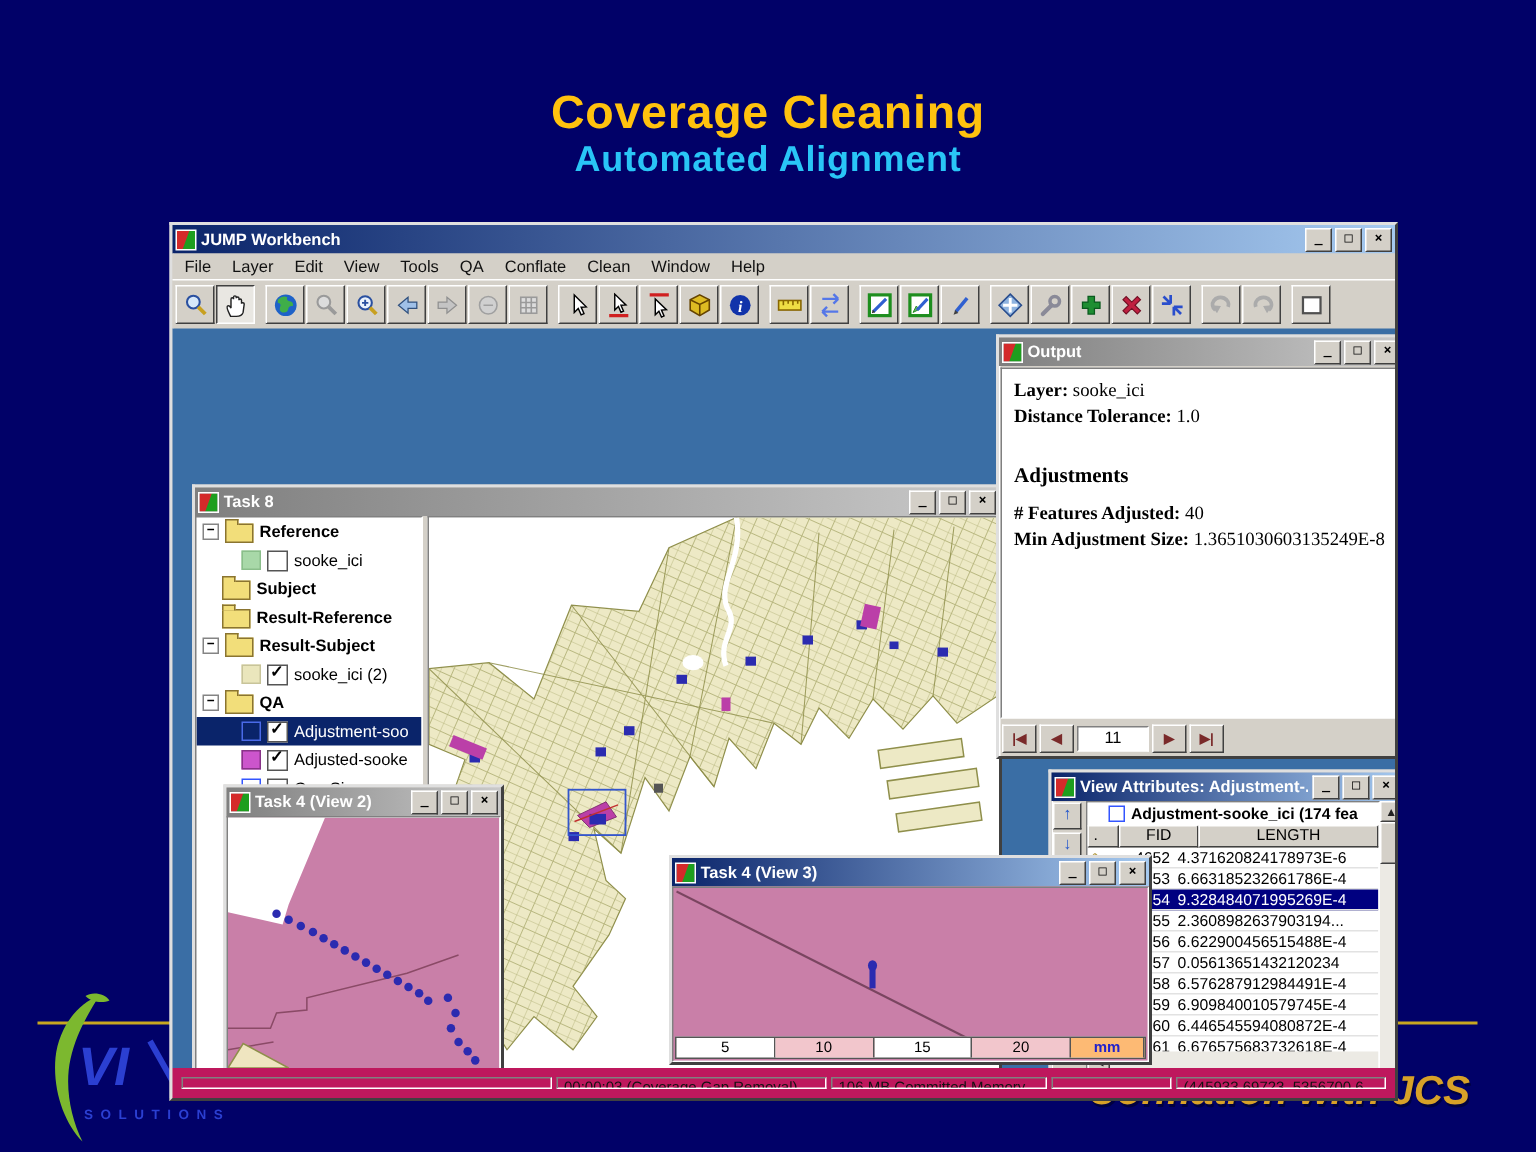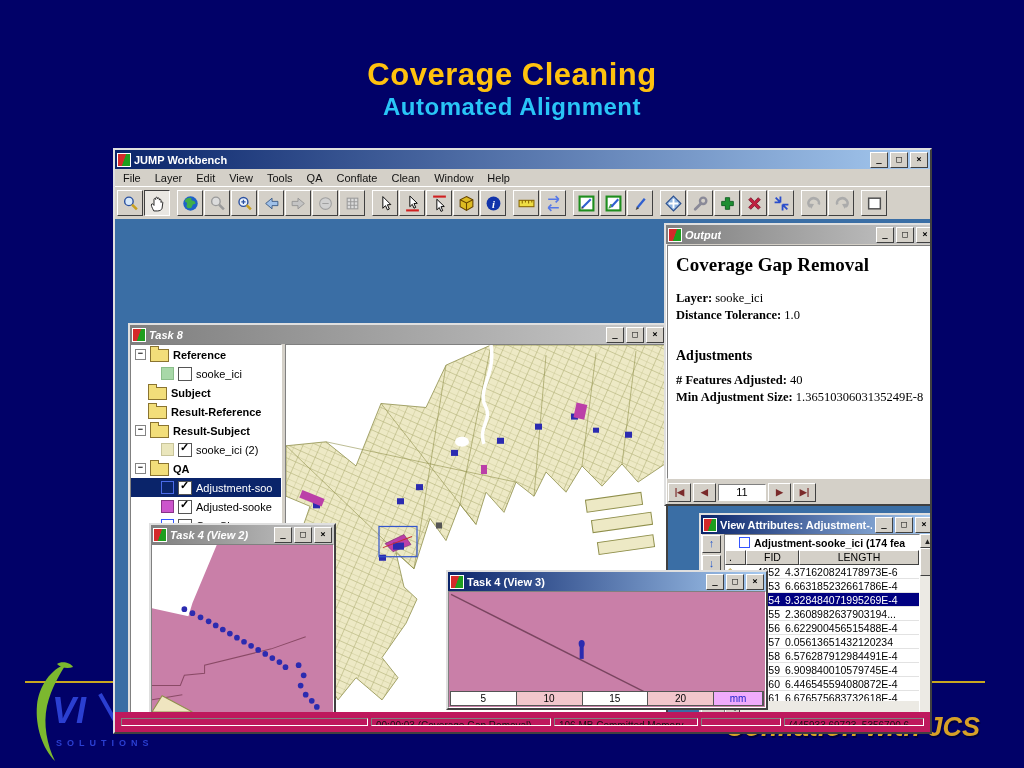--- a/index.html
+++ b/index.html
@@ -15,21 +15,21 @@
   .logo-sub{position:absolute;left:34px;top:78px;font-size:9px;font-weight:bold;color:#2B3FD1;letter-spacing:5px;}
   .footer{position:absolute;right:44px;top:712px;font-size:27px;font-weight:bold;font-style:italic;
           color:#D7A128;z-index:1;text-shadow:1px 2px 0 #000040;}
   
   .win{position:absolute;background:#D4D0C8;border:2px solid;border-color:#DFDFDF #404040 #404040 #DFDFDF;
        box-shadow:inset 1px 1px 0 #fff;display:flex;flex-direction:column;margin-left:8px;}
   .main{left:105px;top:148px;width:815px;height:582px;z-index:5;}
   .tbar{height:19px;flex:none;display:flex;align-items:center;padding:0 2px;gap:3px;
         color:#fff;font-weight:bold;font-size:11px;white-space:nowrap;overflow:hidden;}
   .tbar.active{background:linear-gradient(90deg,#0A246A,#A6CAF0);}
-  .tbar.inactive{background:linear-gradient(90deg,#7F7F7F,#C9C9C9);font-style:italic;}
+  .tbar.inactive{background:linear-gradient(90deg,#7F7F7F,#C9C9C9);}
   .ttext{overflow:hidden;text-overflow:clip;}
   .tbtns{margin-left:auto;display:flex;gap:2px;flex:none;}
   .wbtn{width:16px;height:14px;background:#D4D0C8;border:1px solid;border-color:#fff #404040 #404040 #fff;
         font-size:9px;line-height:12px;text-align:center;color:#000;font-weight:bold;
         font-family:"DejaVu Sans Mono",monospace;}
   .jicon{width:12px;height:12px;flex:none;background:linear-gradient(110deg,#D42A2A 48%,#1E9E1E 52%);
          border:1px solid #fff;}
   .menubar{display:flex;gap:2px;font-size:11px;color:#111;padding:2px 2px 1px;background:#D4D0C8;flex:none;}
   .menubar span{padding:1px 6px;}
   .toolbar{display:flex;gap:1px;padding:3px 2px;background:#D4D0C8;border-top:1px solid #fff;flex:none;align-items:center;}
@@ -106,21 +106,21 @@
         font-size:8px;text-align:center;line-height:13px;color:#222;box-sizing:border-box;}
   .thumb{height:28px;background:#D4D0C8;border:1px solid;border-color:#fff #404040 #404040 #fff;box-sizing:border-box;}
   .hscroll{flex:none;height:13px;display:flex;background:#ECEAE4;}
   .hscroll .sbtn{height:13px;line-height:11px;}
   
   .v3body{flex:1;position:relative;background:#C97FA8;border:1px solid;border-color:#808080 #fff #fff #808080;overflow:hidden;}
   .scalebar{position:absolute;left:1px;right:1px;bottom:1px;height:15px;display:flex;border:1px solid #555;
             font-size:10px;color:#000;background:#fff;box-sizing:border-box;}
   .scell{flex:1;border-right:1px solid #555;text-align:center;line-height:14px;}
   .scell.p{background:#F2C6CC;}
-  .scell.unit{flex:none;width:48px;color:#2222CC;font-weight:normal;background:#f0abfc;}
+  .scell.unit{flex:none;width:48px;color:#2222CC;font-weight:bold;background:#fdba74;}
 </style>
 </head>
 <body>
 
 <div class="slide">
 
   <div class="slide-title">
     <div class="t1">Coverage Cleaning</div>
     <div class="t2">Automated Alignment</div>
   </div>
@@ -438,21 +438,20 @@
         <div class="tbar inactive">
           <span class="jicon"></span>
           <span class="ttext">Output</span>
           <span class="tbtns">
             <span class="wbtn">_</span>
             <span class="wbtn">□</span>
             <span class="wbtn">×</span>
           </span>
         </div>
         <div class="doc">
-          <h1>Coverage Gap Removal</h1>
           <div class="ln">
             <b>Layer:</b> <span>sooke_ici</span>
           </div>
           <div class="ln">
             <b>Distance Tolerance:</b> <span>1.0</span>
           </div>
           <h2>Adjustments</h2>
           <div class="ln">
             <b># Features Adjusted:</b> <span>40</span>
           </div>

